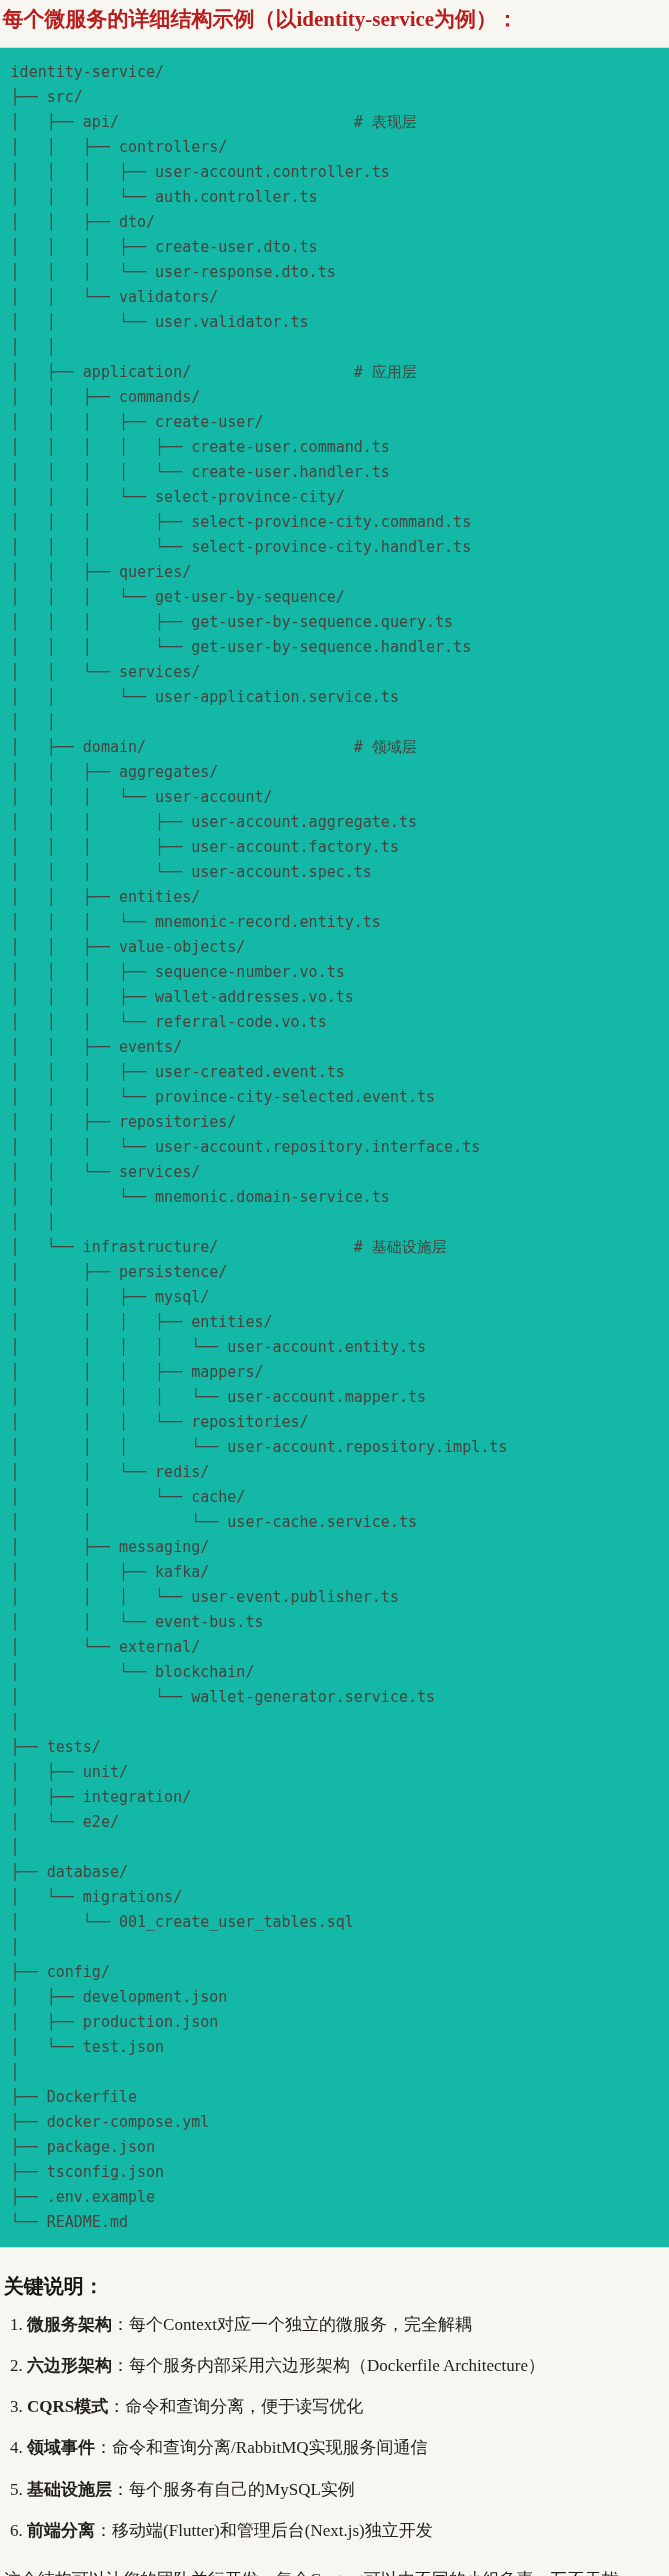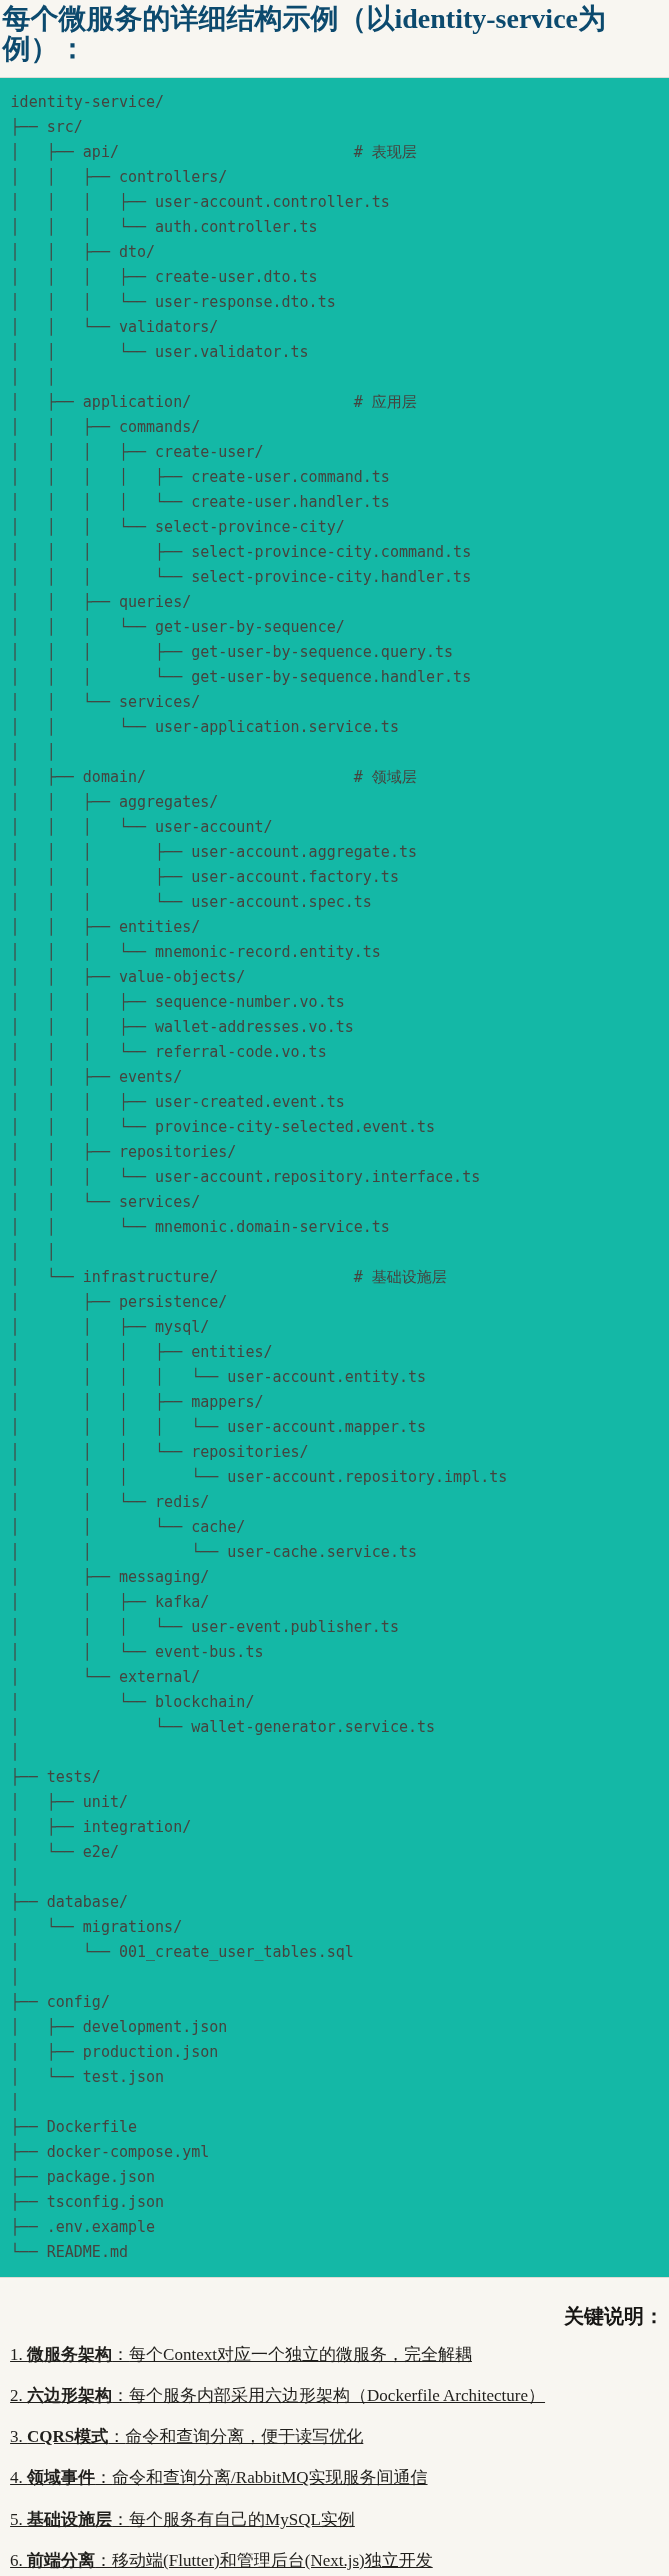--- a/index.html
+++ b/index.html
@@ -6,25 +6,25 @@
     margin: 0;
     padding: 0;
     background: #F8F6F1;
     width: 669px;
     min-height: 2576px;
     font-family: "Liberation Serif", "DejaVu Serif", serif;
     color: #201F1C;
   }
   .doc { width: 669px; }
   .page-title {
-    font-size: 28px;
+    font-size: 21px;
     font-weight: 700;
     line-height: 30px;
     margin: 3.8px 5px 0 2.5px;
-    color: #0c4a6e;
+    color: #b91c1c;
   }
   .code-block {
     box-sizing: border-box;
     margin: 13px 0 0 0;
     width: 669px;
     background: #14b8a6;
     border-top: 1.3px solid #DEDCD6;
     border-bottom: 1.3px solid #DEDCD6;
     padding: 12px 0 12px 10.6px;
     font-family: "DejaVu Sans Mono", "Liberation Mono", monospace;
@@ -34,28 +34,26 @@
     white-space: pre;
     overflow: hidden;
   }
   .notes { padding: 0 5px 0 3.8px; }
   .notes-heading {
     font-size: 20px;
     font-weight: 700;
     line-height: 27.5px;
     margin: 25px 0 11.3px 0;
     color: #161513;
-    text-align: right;
   }
   .note-item {
     font-size: 17px;
     line-height: 25px;
     margin: 0 0 16.3px 0;
     padding-left: 6.3px;
-    text-decoration: underline;
   }
   .note-item .num { font-weight: 400; }
   .note-item .term { font-weight: 700; }
   .closing-paragraph {
     font-size: 17px;
     line-height: 25px;
     margin: 24px 0 0 0;
   }
 </style>
 </head>

